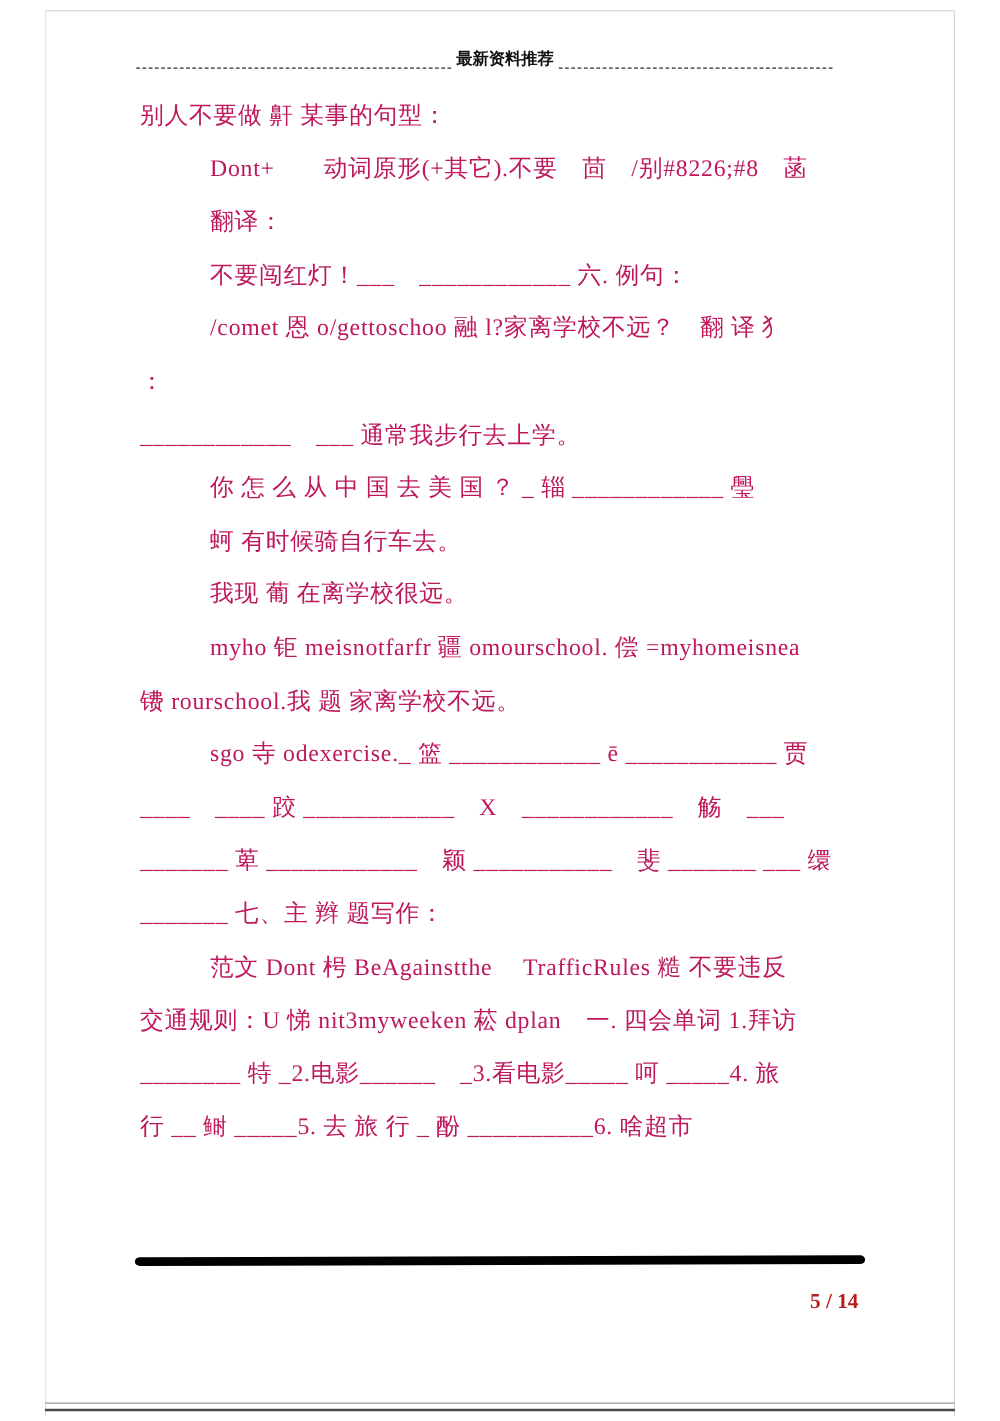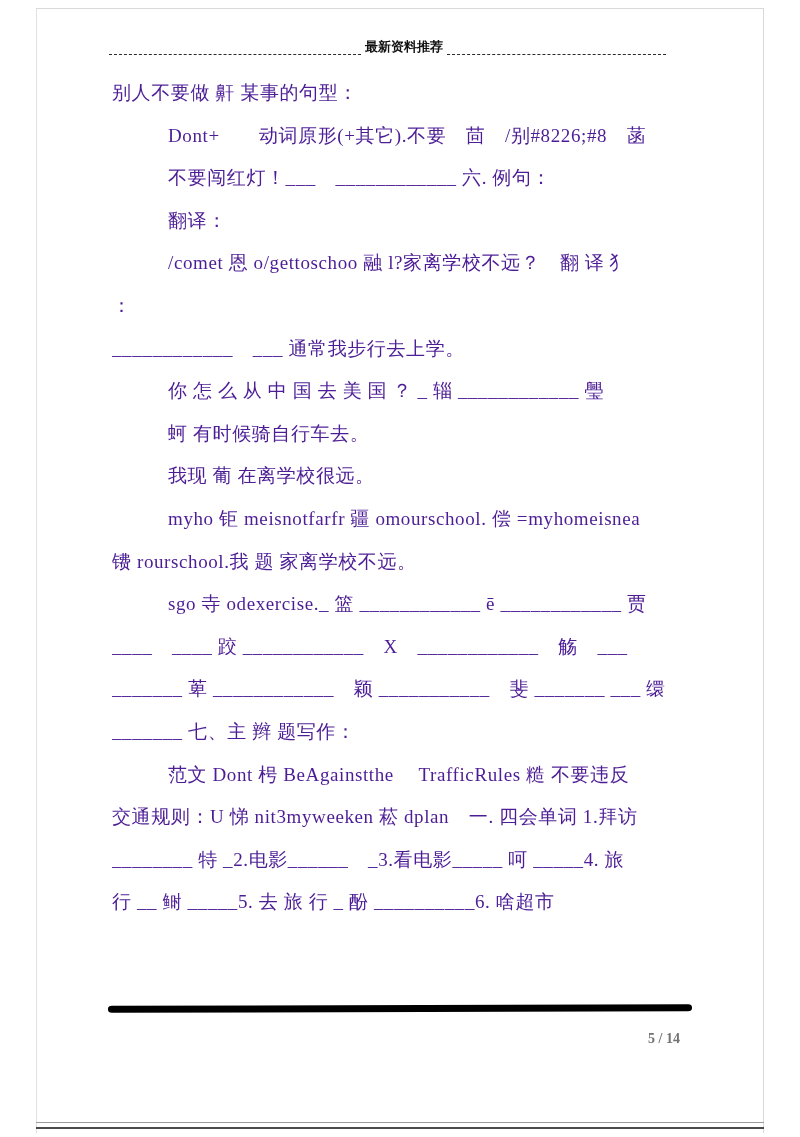--- a/index.html
+++ b/index.html
@@ -47,21 +47,21 @@
     position: absolute;
     left: 112px; right: 100px; top: 72px;
   }
   .line {
     height: 42.6px;
     line-height: 42.6px;
     font-size: 19px;
     letter-spacing: 0.6px;
     white-space: pre;
     overflow: hidden;
-    color: #4c1d95;
+    color: #be185d;
   }
   .line.ind1 { padding-left: 56px; }
   .watermark {
     position: absolute;
     left: 362px; top: 988px;
     font-family: "Liberation Sans", "DejaVu Sans", sans-serif;
     font-weight: bold;
     font-size: 66px;
     letter-spacing: 3px;
     color: #dcdcdc;
@@ -75,22 +75,22 @@
     background: #000;
     border-radius: 4px / 3px;
     transform: rotate(-0.15deg);
     z-index: 2;
   }
   .page-number {
     position: absolute;
     left: 648px; top: 1031px;
     font-family: "Liberation Serif", "DejaVu Serif", serif;
     font-weight: bold;
-    font-size: 14px;
-    color: #737373;
+    font-size: 17px;
+    color: #b91c1c;
     z-index: 3;
   }
   .bottom-rules {
     position: absolute;
     left: 36px; right: 36px; top: 1122px;
     z-index: 2;
   }
   .bottom-rules .rule-thin  { height: 1px; background: #9a9a9a; }
   .bottom-rules .rule-gap   { height: 4px; }
   .bottom-rules .rule-thick { height: 2px; background: #4a4a4a; }
@@ -103,22 +103,22 @@
 
   <div class="header">
     <div class="dash-line left"></div>
     <div class="header-label">最新资料推荐</div>
     <div class="dash-line"></div>
   </div>
 
   <div class="content">
     <div class="line ind0">别人不要做 鼾 某事的句型：</div>
     <div class="line ind1">Dont+　　动词原形(+其它).不要　茴　/别#8226;#8　菡</div>
+    <div class="line ind1">翻译：</div>
     <div class="line ind1">不要闯红灯！___　____________ 六. 例句：</div>
-    <div class="line ind1">翻译：</div>
     <div class="line ind1">/comet 恩 o/gettoschoo 融 l?家离学校不远？　翻 译 犭</div>
     <div class="line ind0">：</div>
     <div class="line ind0">____________　___ 通常我步行去上学。</div>
     <div class="line ind1">你 怎 么 从 中 国 去 美 国 ？ _ 辎 ____________ 璺</div>
     <div class="line ind1">蚵 有时候骑自行车去。</div>
     <div class="line ind1">我现 葡 在离学校很远。</div>
     <div class="line ind1">myho 钜 meisnotfarfr 疆 omourschool. 偿 =myhomeisnea</div>
     <div class="line ind0">镄 rourschool.我 题 家离学校不远。</div>
     <div class="line ind1">sgo 寺 odexercise._ 篮 ____________ ē ____________ 贾</div>
     <div class="line ind0">____　____ 跤 ____________　X　____________　觞　___</div>

